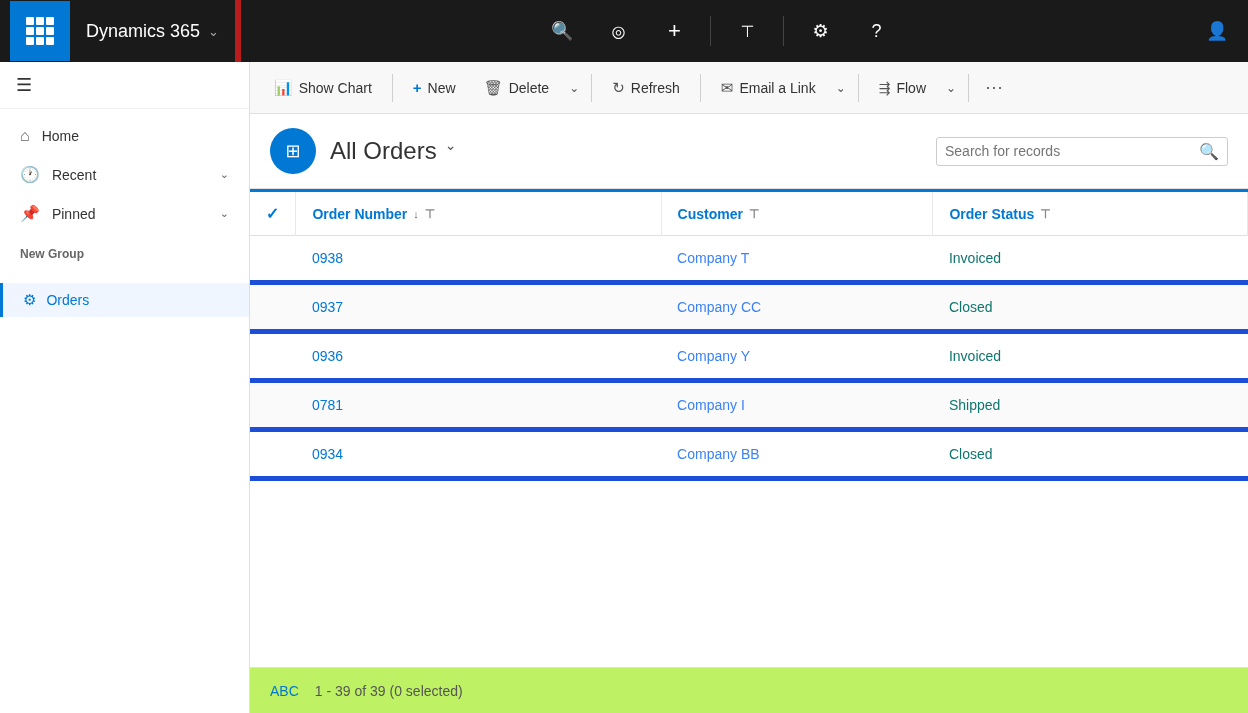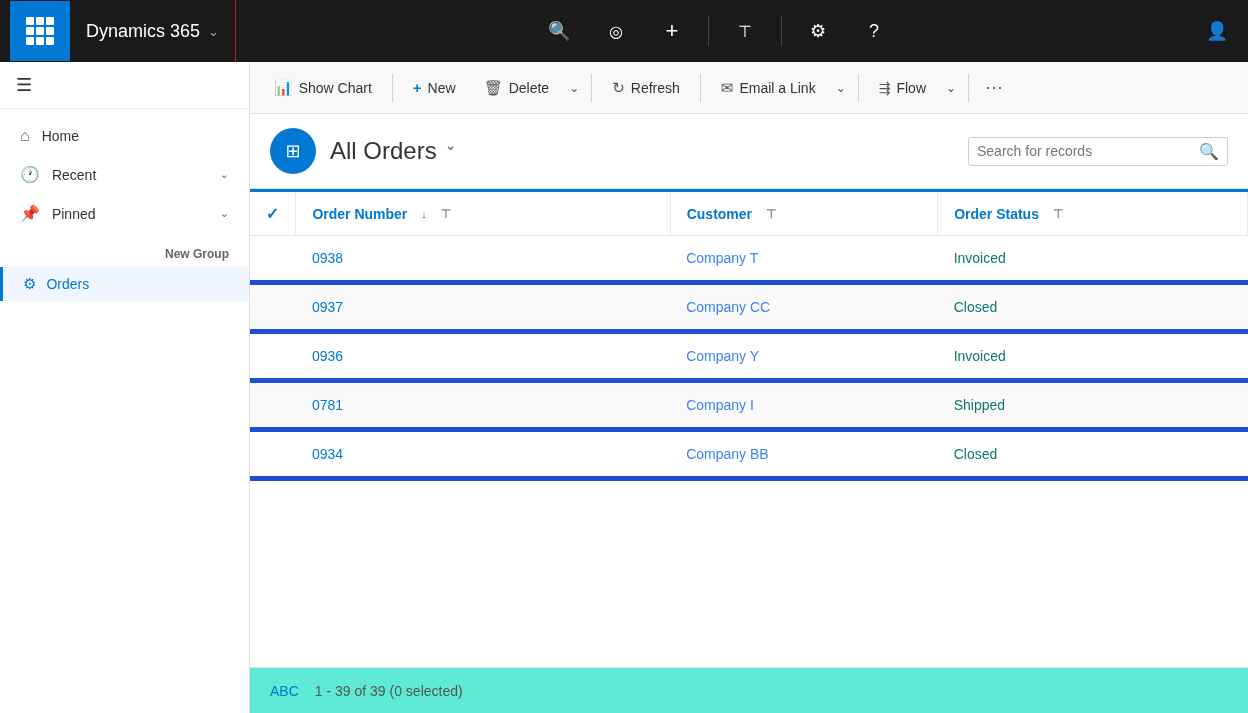--- a/index.html
+++ b/index.html
@@ -22,21 +22,21 @@
       flex-shrink: 0;
     }
     .grid-icon { display: grid; grid-template-columns: repeat(3,8px); grid-template-rows: repeat(3,8px); gap: 2px; }
     .grid-dot { background: white; border-radius: 1px; }
     .top-nav-brand {
       display: flex; align-items: center; gap: 8px;
       padding: 16px 16px;
       color: white;
       font-size: 18px;
       font-weight: 300;
-      border-right: 1px solid #b91c1c;
+      border-right: 6px solid #b91c1c;
       height: 100%;
     }
     .top-nav-center {
       flex: 1;
       display: flex; align-items: center; justify-content: center; gap: 16px;
     }
     .top-nav-icon-btn {
       color: white;
       font-size: 18px;
       background: none; border: none; cursor: pointer;
@@ -75,25 +75,24 @@
     .sidebar-nav-item {
       display: flex; align-items: center; gap: 12px;
       padding: 10px 20px;
       cursor: pointer;
       color: #333;
       font-size: 14px;
     }
     .sidebar-nav-item .icon { font-size: 16px; color: #666; }
     .sidebar-nav-item .chevron { margin-left: auto; font-size: 11px; color: #666; }
     .sidebar-section-label {
-      padding: 14px 20px 6px;
+      padding: 14px 20px 22px;
       font-size: 12px;
       color: #666;
       font-weight: 600;
-      text-align: right;
     }
     .sidebar-group-item {
       display: flex; align-items: center; gap: 10px;
       padding: 8px 20px;
       cursor: pointer;
       color: #333;
       font-size: 14px;
       border-left: 3px solid transparent;
     }
     .sidebar-group-item.active {
@@ -160,21 +159,21 @@
       color: #333;
       display: flex; align-items: flex-start; gap: 8px;
     }
     .page-title-chevron { font-size: 14px; color: #555; cursor: pointer; }
     .page-header-search {
       margin-left: auto;
       display: flex; align-items: center;
       border: 1px solid #ccc;
       border-radius: 3px;
       padding: 4px 8px;
-      width: 260px;
+      width: 292px;
       background: #fff;
     }
     .page-header-search input {
       border: none; outline: none;
       font-size: 14px; color: #666;
       flex: 1; background: transparent;
     }
     .page-header-search .search-icon { color: #555; font-size: 16px; cursor: pointer; }
 
     
@@ -196,21 +195,21 @@
     .orders-table thead th {
       padding: 12px 16px;
       text-align: left;
       font-weight: 600;
       font-size: 14px;
       color: #0078d4;
       white-space: nowrap;
       border-right: 1px solid #e8e8e8;
     }
     .orders-table thead th:first-child { width: 44px; text-align: center; }
-    .orders-table thead th .th-content { display: flex; align-items: center; gap: 14px; }
+    .orders-table thead th .th-content { display: flex; align-items: center; gap: 6px; }
     .orders-table thead th .sort-icon { font-size: 11px; color: #666; }
     .orders-table thead th .filter-icon { font-size: 12px; color: #888; cursor: pointer; }
     .orders-table tbody tr {
       border-bottom: 5px solid #1d4ed8;
     }
     .orders-table tbody tr:nth-child(even) { background: #fafafa; }
     .orders-table tbody td {
       padding: 14px 16px;
       font-size: 14px;
       color: #333;
@@ -221,21 +220,21 @@
     .orders-table tbody td.status { color: #0f766e; }
 
     
     .table-footer {
       height: 46px;
       border-top: 1px solid #e0e0e0;
       display: flex; align-items: center;
       padding: 0 20px;
       gap: 16px;
       flex-shrink: 0;
-      background: #5eead4;
+      background: #bef264;
     }
     .footer-abc { color: #0078d4; font-size: 14px; cursor: pointer; }
     .footer-paging { font-size: 14px; color: #555; }
 
     
     .table-container::-webkit-scrollbar { width: 14px; }
     .table-container::-webkit-scrollbar-track { background: #f0f0f0; }
     .table-container::-webkit-scrollbar-thumb { background: #ccc; border-radius: 2px; }
   </style>
 </head>

